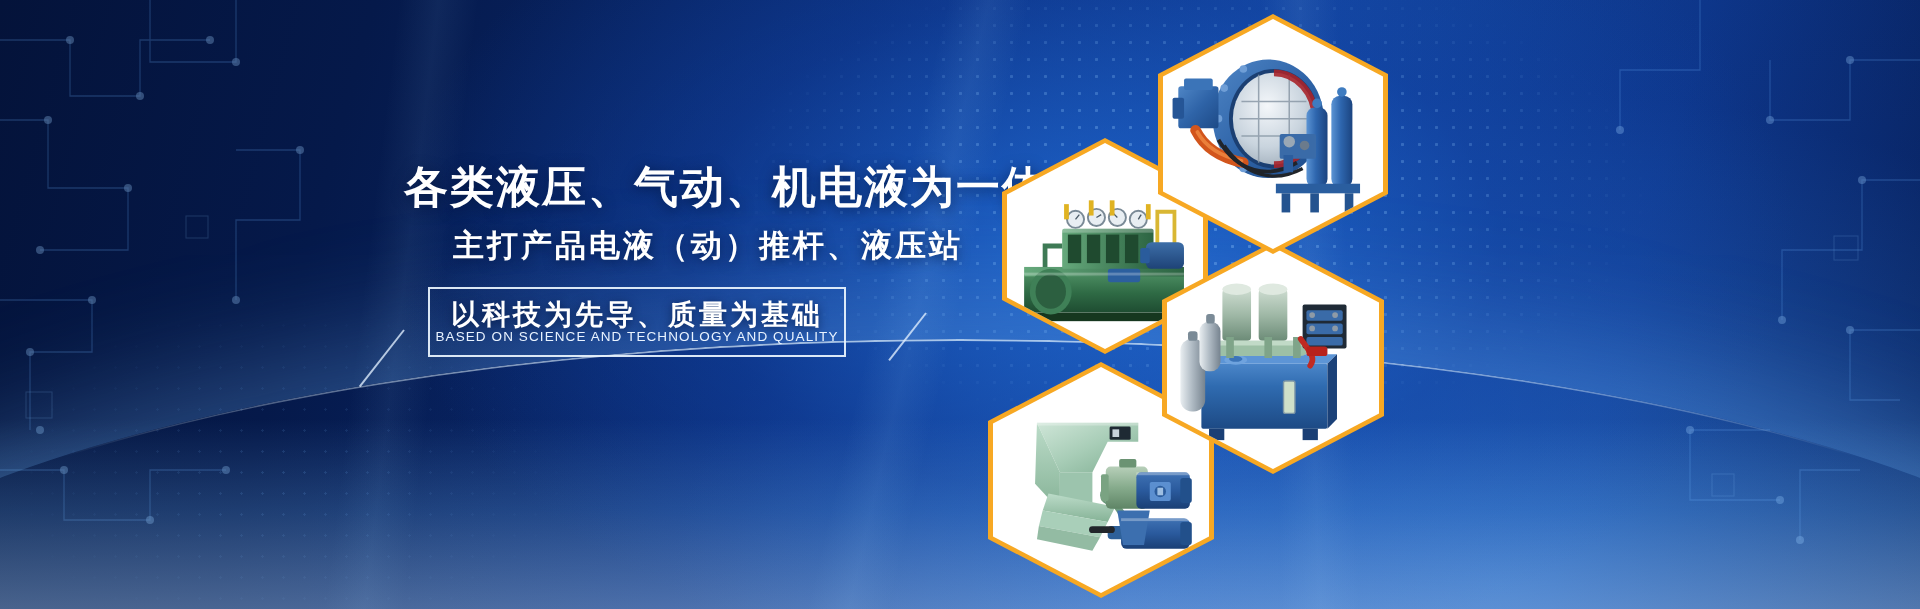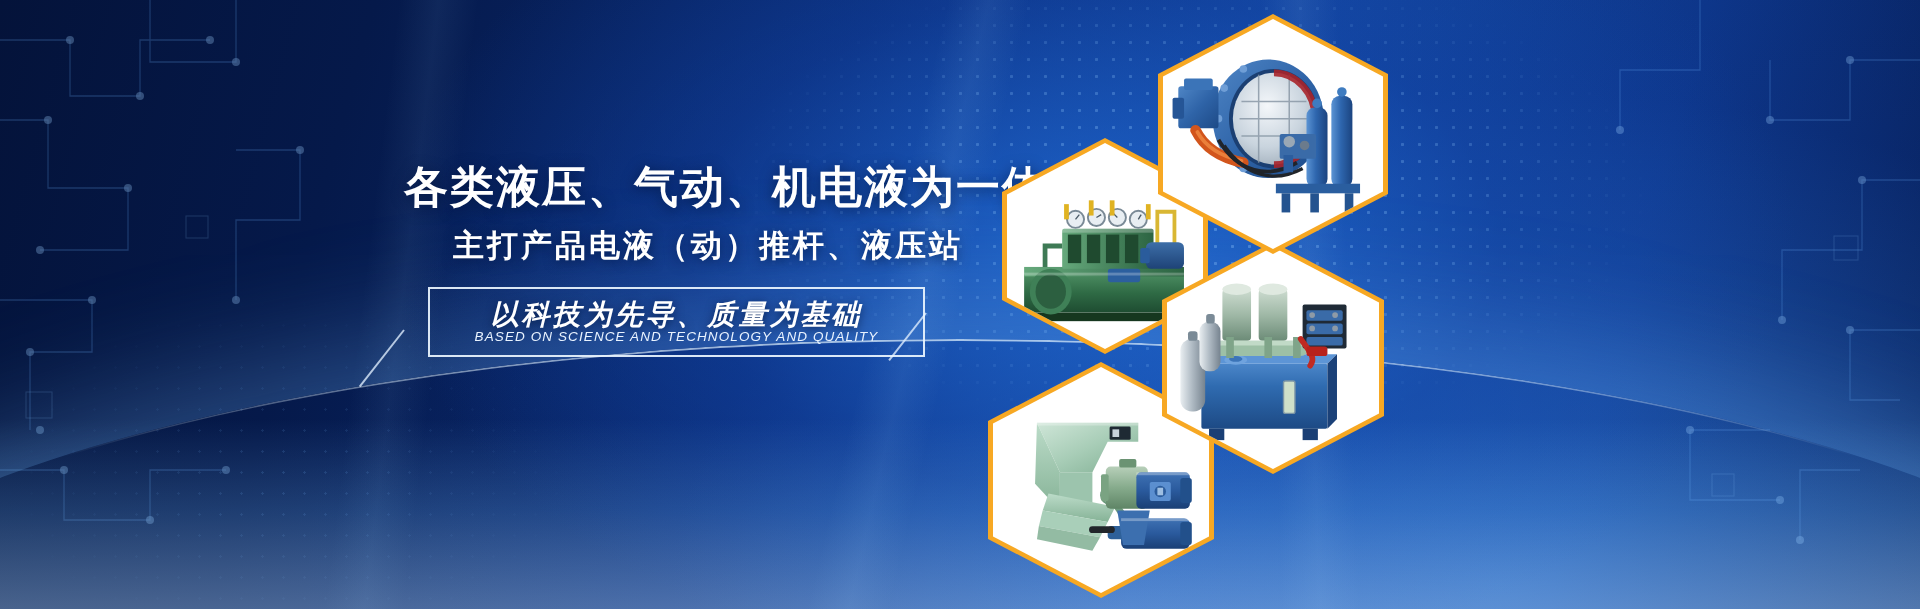--- a/index.html
+++ b/index.html
@@ -65,23 +65,23 @@
     text-shadow:0 2px 14px rgba(2,20,60,.75);
   }
   .h2{
     position:absolute;left:438px;top:225px;
     font-size:31px;font-weight:bold;color:#ffffff;letter-spacing:3px;white-space:nowrap;
     text-shadow:0 2px 12px rgba(2,20,60,.7);
     margin-left:15px;
   }
 
   .slogan-box{
-    position:absolute;left:428px;top:287px;width:497px;height:70px;
+    position:absolute;left:428px;top:287px;width:418px;height:70px;
     border:2px solid rgba(236,246,255,.92);
-    display:flex;flex-direction:column;align-items:center;justify-content:center;font-style:italic;
+    display:flex;flex-direction:column;align-items:center;justify-content:center;
   }
   .slogan-cn{
     font-size:28px;font-weight:bold;color:#ffffff;letter-spacing:3px;white-space:nowrap;
     text-shadow:0 2px 10px rgba(2,20,60,.75);line-height:1.05;
   }
   .slogan-en{
     font-size:13.5px;color:#e9f3ff;letter-spacing:1.1px;white-space:nowrap;
   }
   .diag{position:absolute;width:2px;background:rgba(225,240,255,.78);}
   .diag.left{left:403px;top:330px;height:72px;transform:rotate(38deg);transform-origin:top center;}

